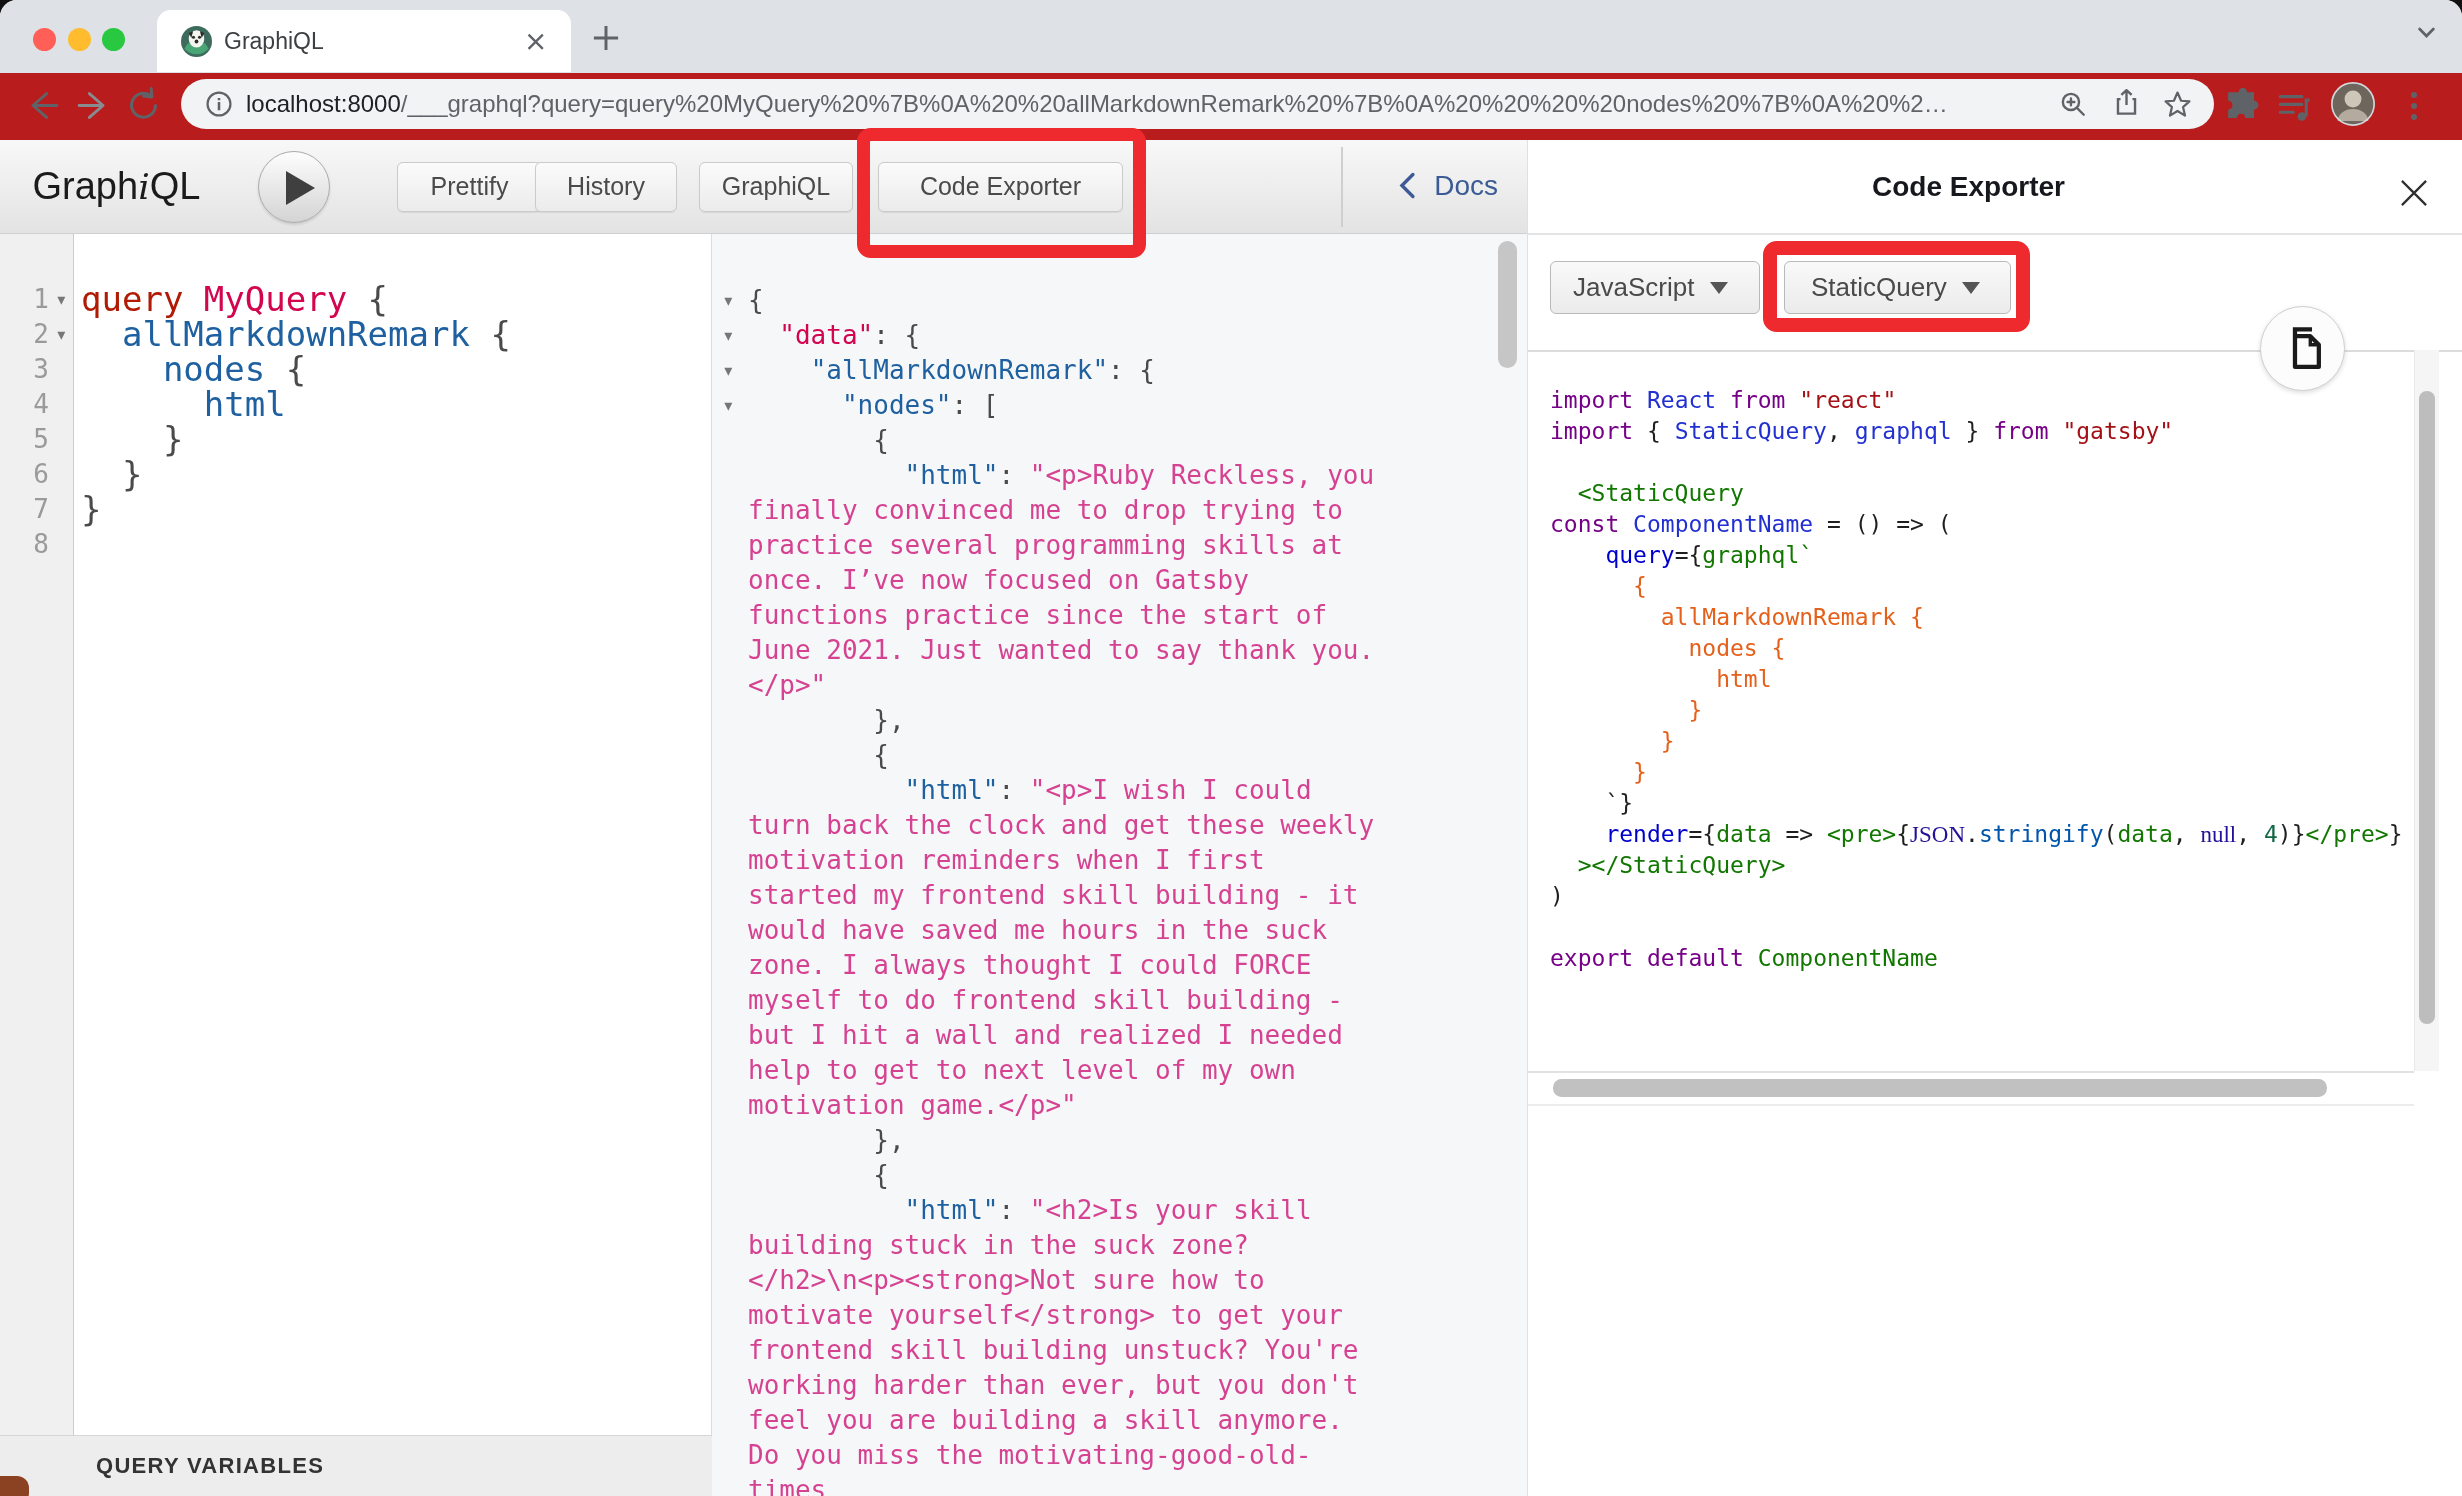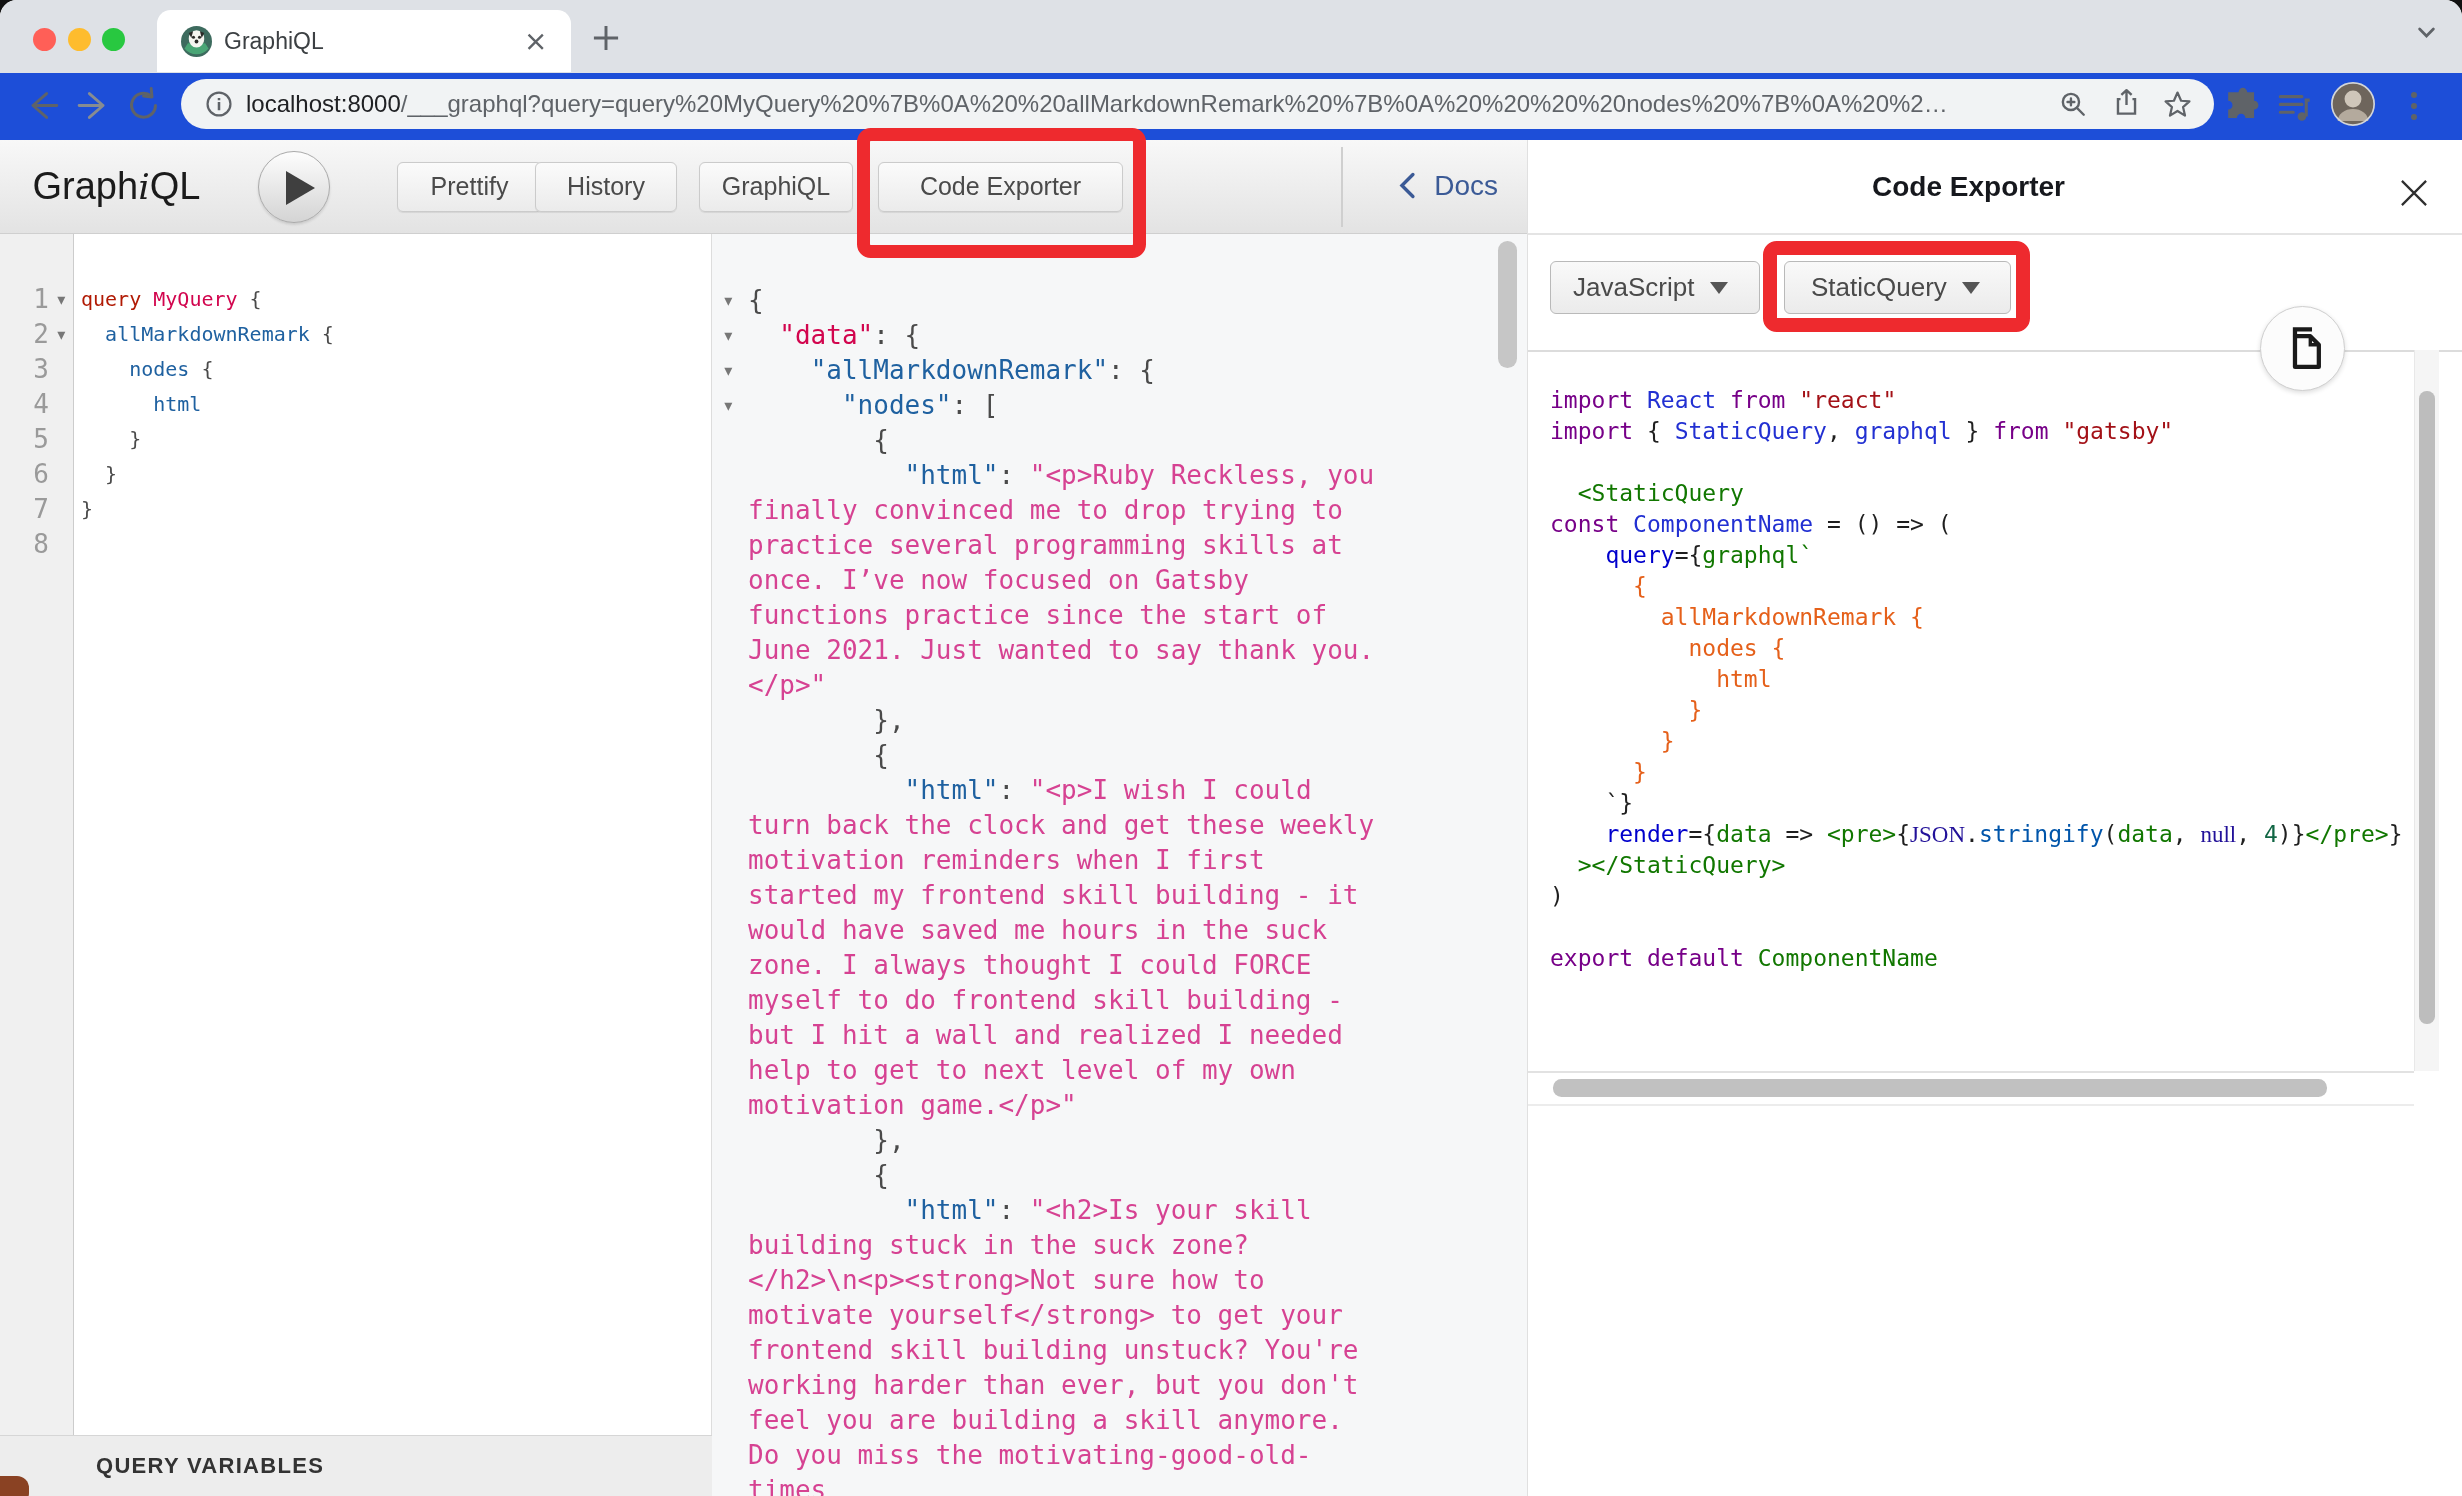--- a/index.html
+++ b/index.html
@@ -10,21 +10,21 @@
   .abs { position:absolute; }
 
   
   .tabstrip { position:absolute; left:0; top:0; width:2462px; height:73px; background:#dee1e6; }
   .tlight { position:absolute; top:28px; width:23px; height:23px; border-radius:50%; }
   .tab { position:absolute; left:157px; top:10.3px; width:414px; height:62px; background:#fff; border-radius:13.7px 13.7px 0 0; }
   .tab-title { position:absolute; left:67px; top:0; height:62px; line-height:62px; font-size:23px; color:#3c4043; }
   .newtab { position:absolute; left:587px; top:19px; width:38px; height:38px; color:#5f6368; }
   .tab-chevron { position:absolute; left:2411px; top:17px; color:#5f6368; }
 
-  .btoolbar { position:absolute; left:0; top:73px; width:2462px; height:68px; background:#1d4ed8; border-bottom:1.7px solid #dfe1e5; }
+  .btoolbar { position:absolute; left:0; top:73px; width:2462px; height:68px; background:#b91c1c; border-bottom:1.7px solid #dfe1e5; }
   .navic { position:absolute; top:12px; width:41px; height:41px; color:#5f6368; }
   .omnibox { position:absolute; left:181px; top:6px; width:2033px; height:50px; border-radius:26px; background:#f1f3f4; }
   .url { position:absolute; left:65px; top:0; height:50px; line-height:50px; font-size:24px; color:#5f6368; white-space:nowrap; overflow:hidden; width:1813px; }
   .url b { color:#202124; font-weight:400; }
   .pill-ic { position:absolute; top:11px; width:29px; height:29px; color:#5f6368; }
 
   
   .topbar { position:absolute; left:0; top:140px; width:1527px; height:94px;
             background:linear-gradient(#f8f8f8,#e3e3e3); border-bottom:1.7px solid #cfcfcf; }
   .logo { position:absolute; left:32.5px; top:0; height:92px; line-height:92px; font-size:38px; color:#1b1b1b; font-weight:500; letter-spacing:0; }
@@ -39,21 +39,21 @@
   .tb-divider { position:absolute; left:1341px; top:6.8px; width:1.7px; height:80px; background:#cfcfcf; }
   .docs { position:absolute; left:1396px; top:0; height:92px; line-height:92px; font-size:28px; color:#3b5a96; }
   .docs svg { vertical-align:-5.1px; }
 
   
   .left-pane { position:absolute; left:0; top:234px; width:712px; height:1262px; background:#fff; border-right:1.7px solid #ddd; }
   .gutter { position:absolute; left:0; top:0; width:74px; height:1201px; background:#f0f0f0; border-right:1.7px solid #ccc; }
   .gut-num { width:49px; text-align:right; color:#9a9a9a; font-family:"DejaVu Sans Mono", monospace; font-size:26px; height:35px; line-height:35px; }
   .fold-col { position:absolute; top:48px; left:51px; width:20.5px; }
   .fold { height:35px; line-height:35px; font-size:16.2px; color:#777; text-align:center; }
-  .codepane { position:absolute; font-family:"DejaVu Sans Mono", monospace; font-size:20px; }
+  .codepane { position:absolute; font-family:"DejaVu Sans Mono", monospace; font-size:34px; }
   .codepane .cl { height:35px; line-height:35px; white-space:pre; }
   .qvars { position:absolute; left:0; bottom:0; width:712px; height:61px; background:#ededed; border-top:1.7px solid #d6d6d6; }
   .qvars span { position:absolute; left:96px; top:0; height:59px; line-height:59px; font-size:22px; font-weight:bold; letter-spacing:1.3px; color:#333; }
   .wedge { position:absolute; left:-12px; bottom:-8.5px; width:41px; height:29px; background:#8a4223; border-radius:12px; }
 
   .mid-pane { position:absolute; left:712px; top:234px; width:815px; height:1262px; background:#f6f7f8; }
   .mid-lines { position:absolute; left:36px; top:49px; width:640px; font-family:"DejaVu Sans Mono", monospace; font-size:26px; }
   .mid-lines .cl { line-height:35px; white-space:pre-wrap; overflow-wrap:break-word; }
   .mid-fold { position:absolute; left:3.4px; top:49px; width:26px; }
   .vthumb { position:absolute; border-radius:9.4px; background:#c6c6c6; }

